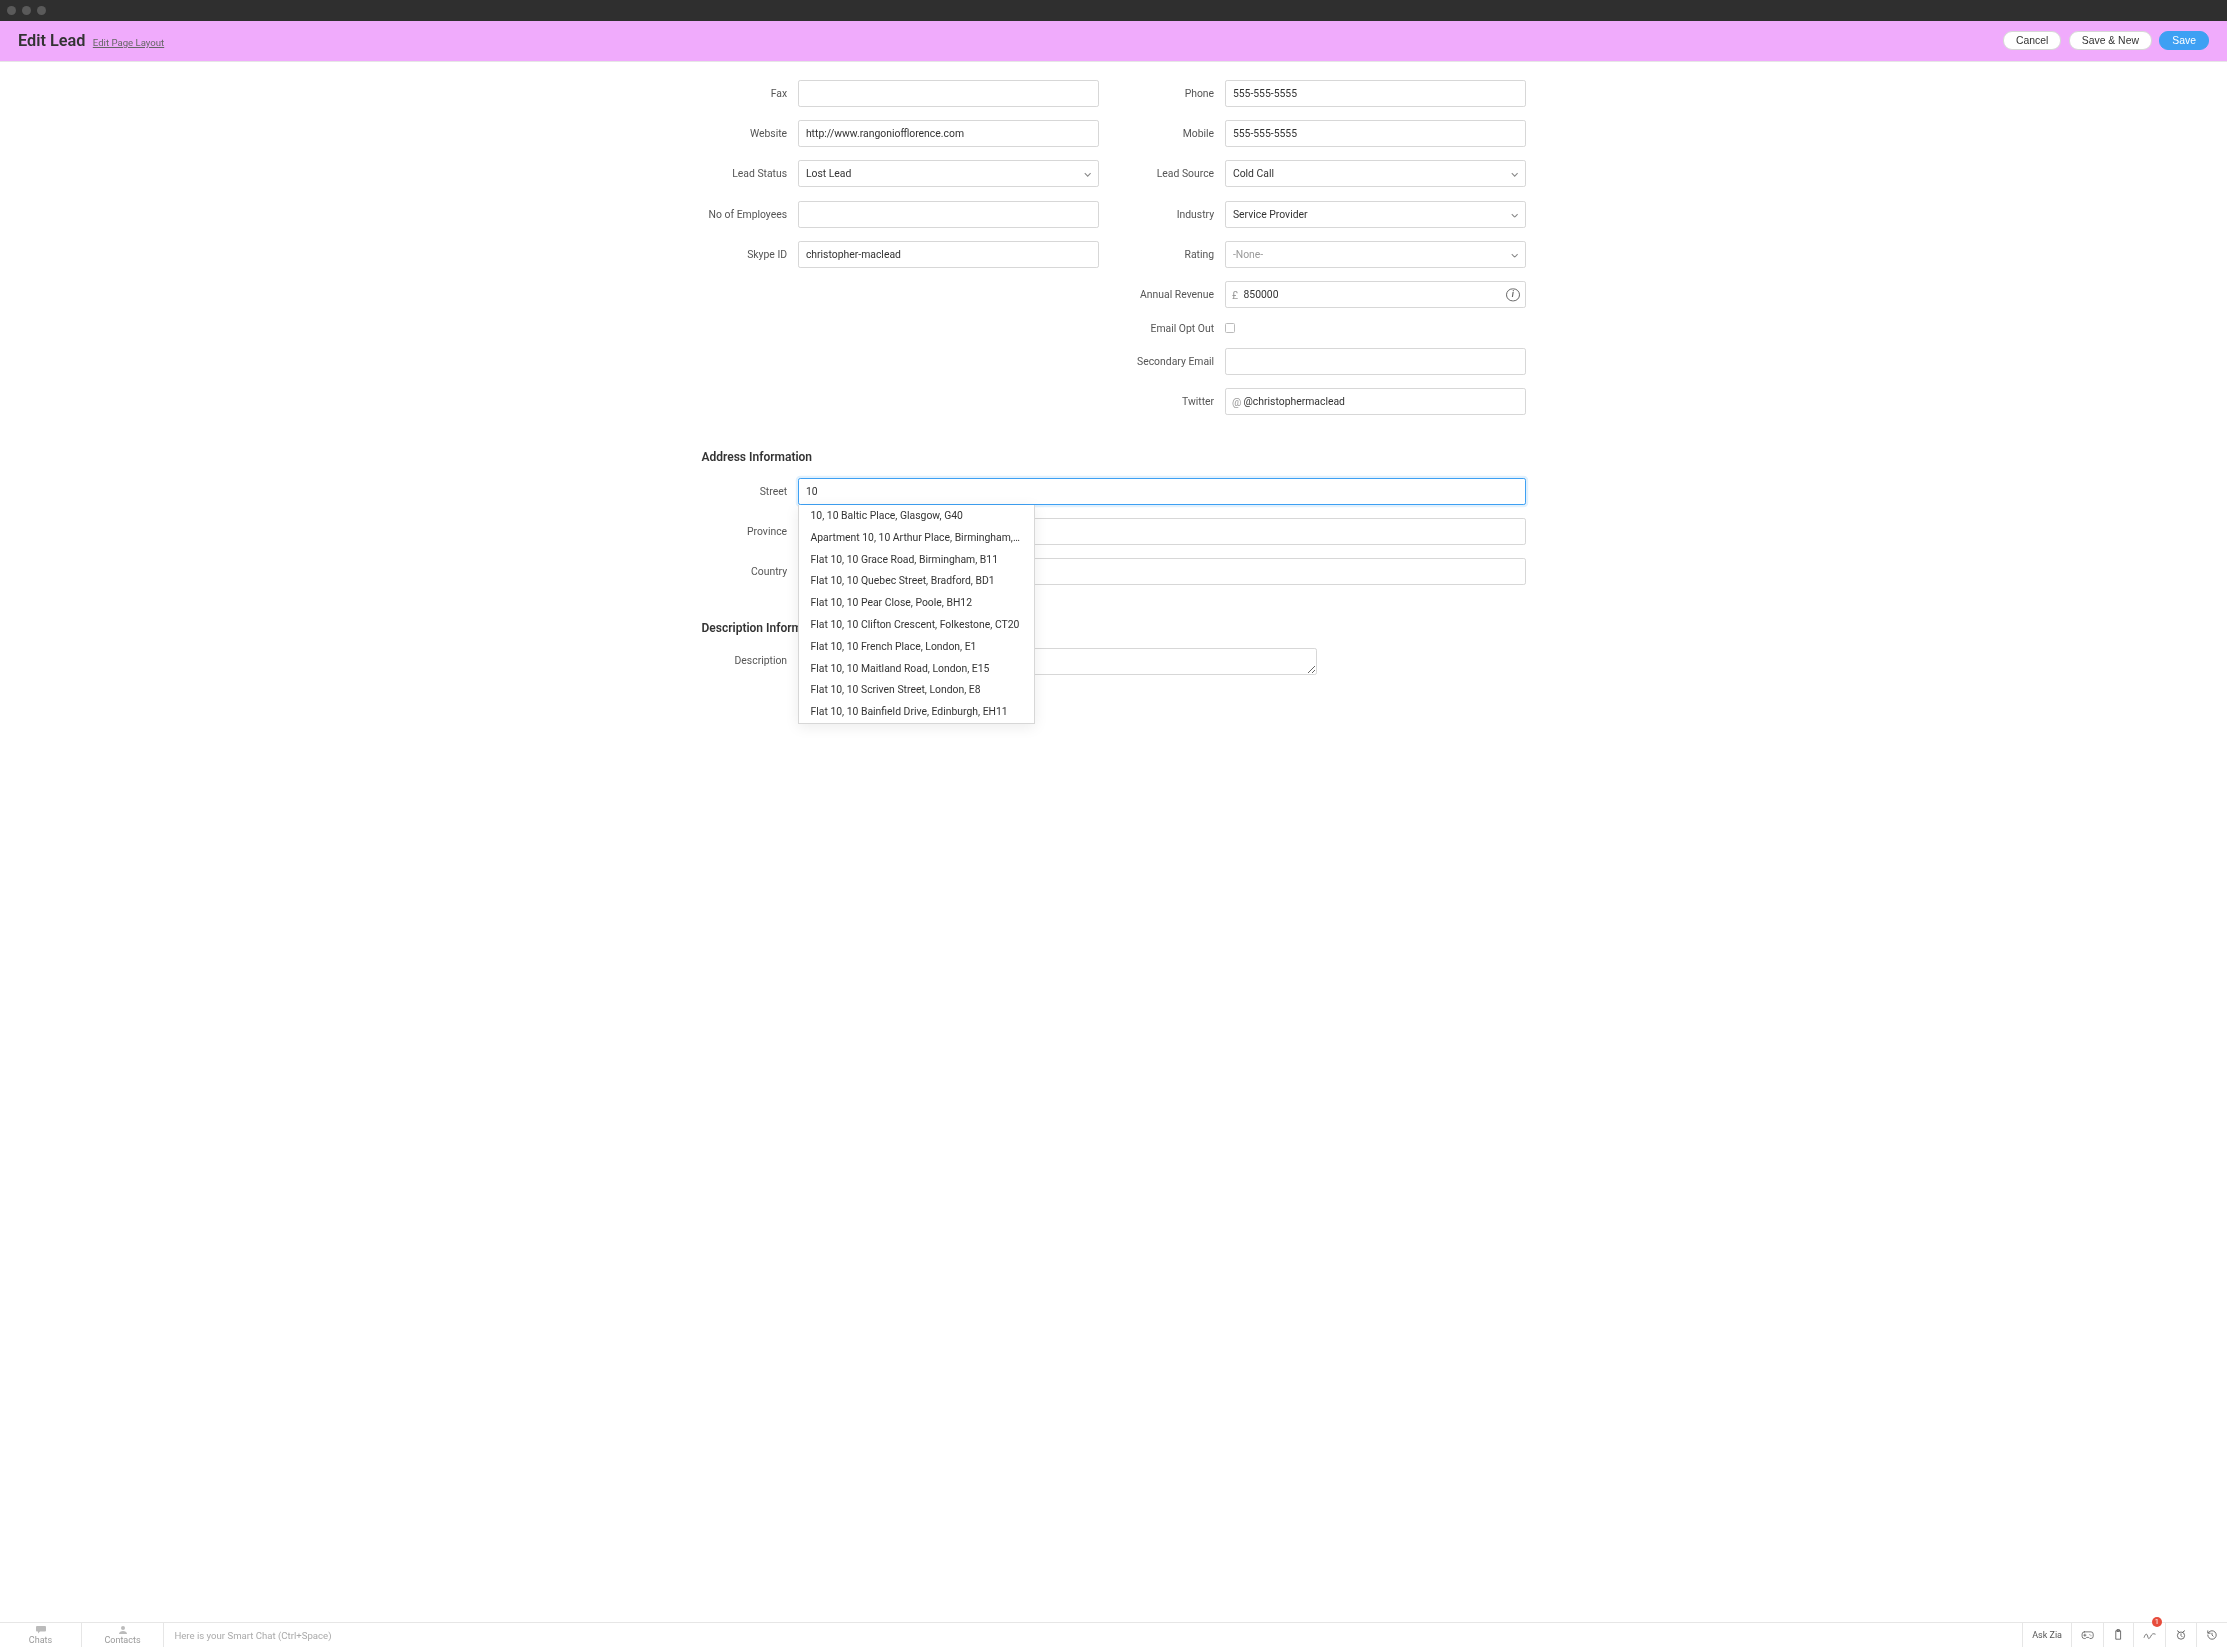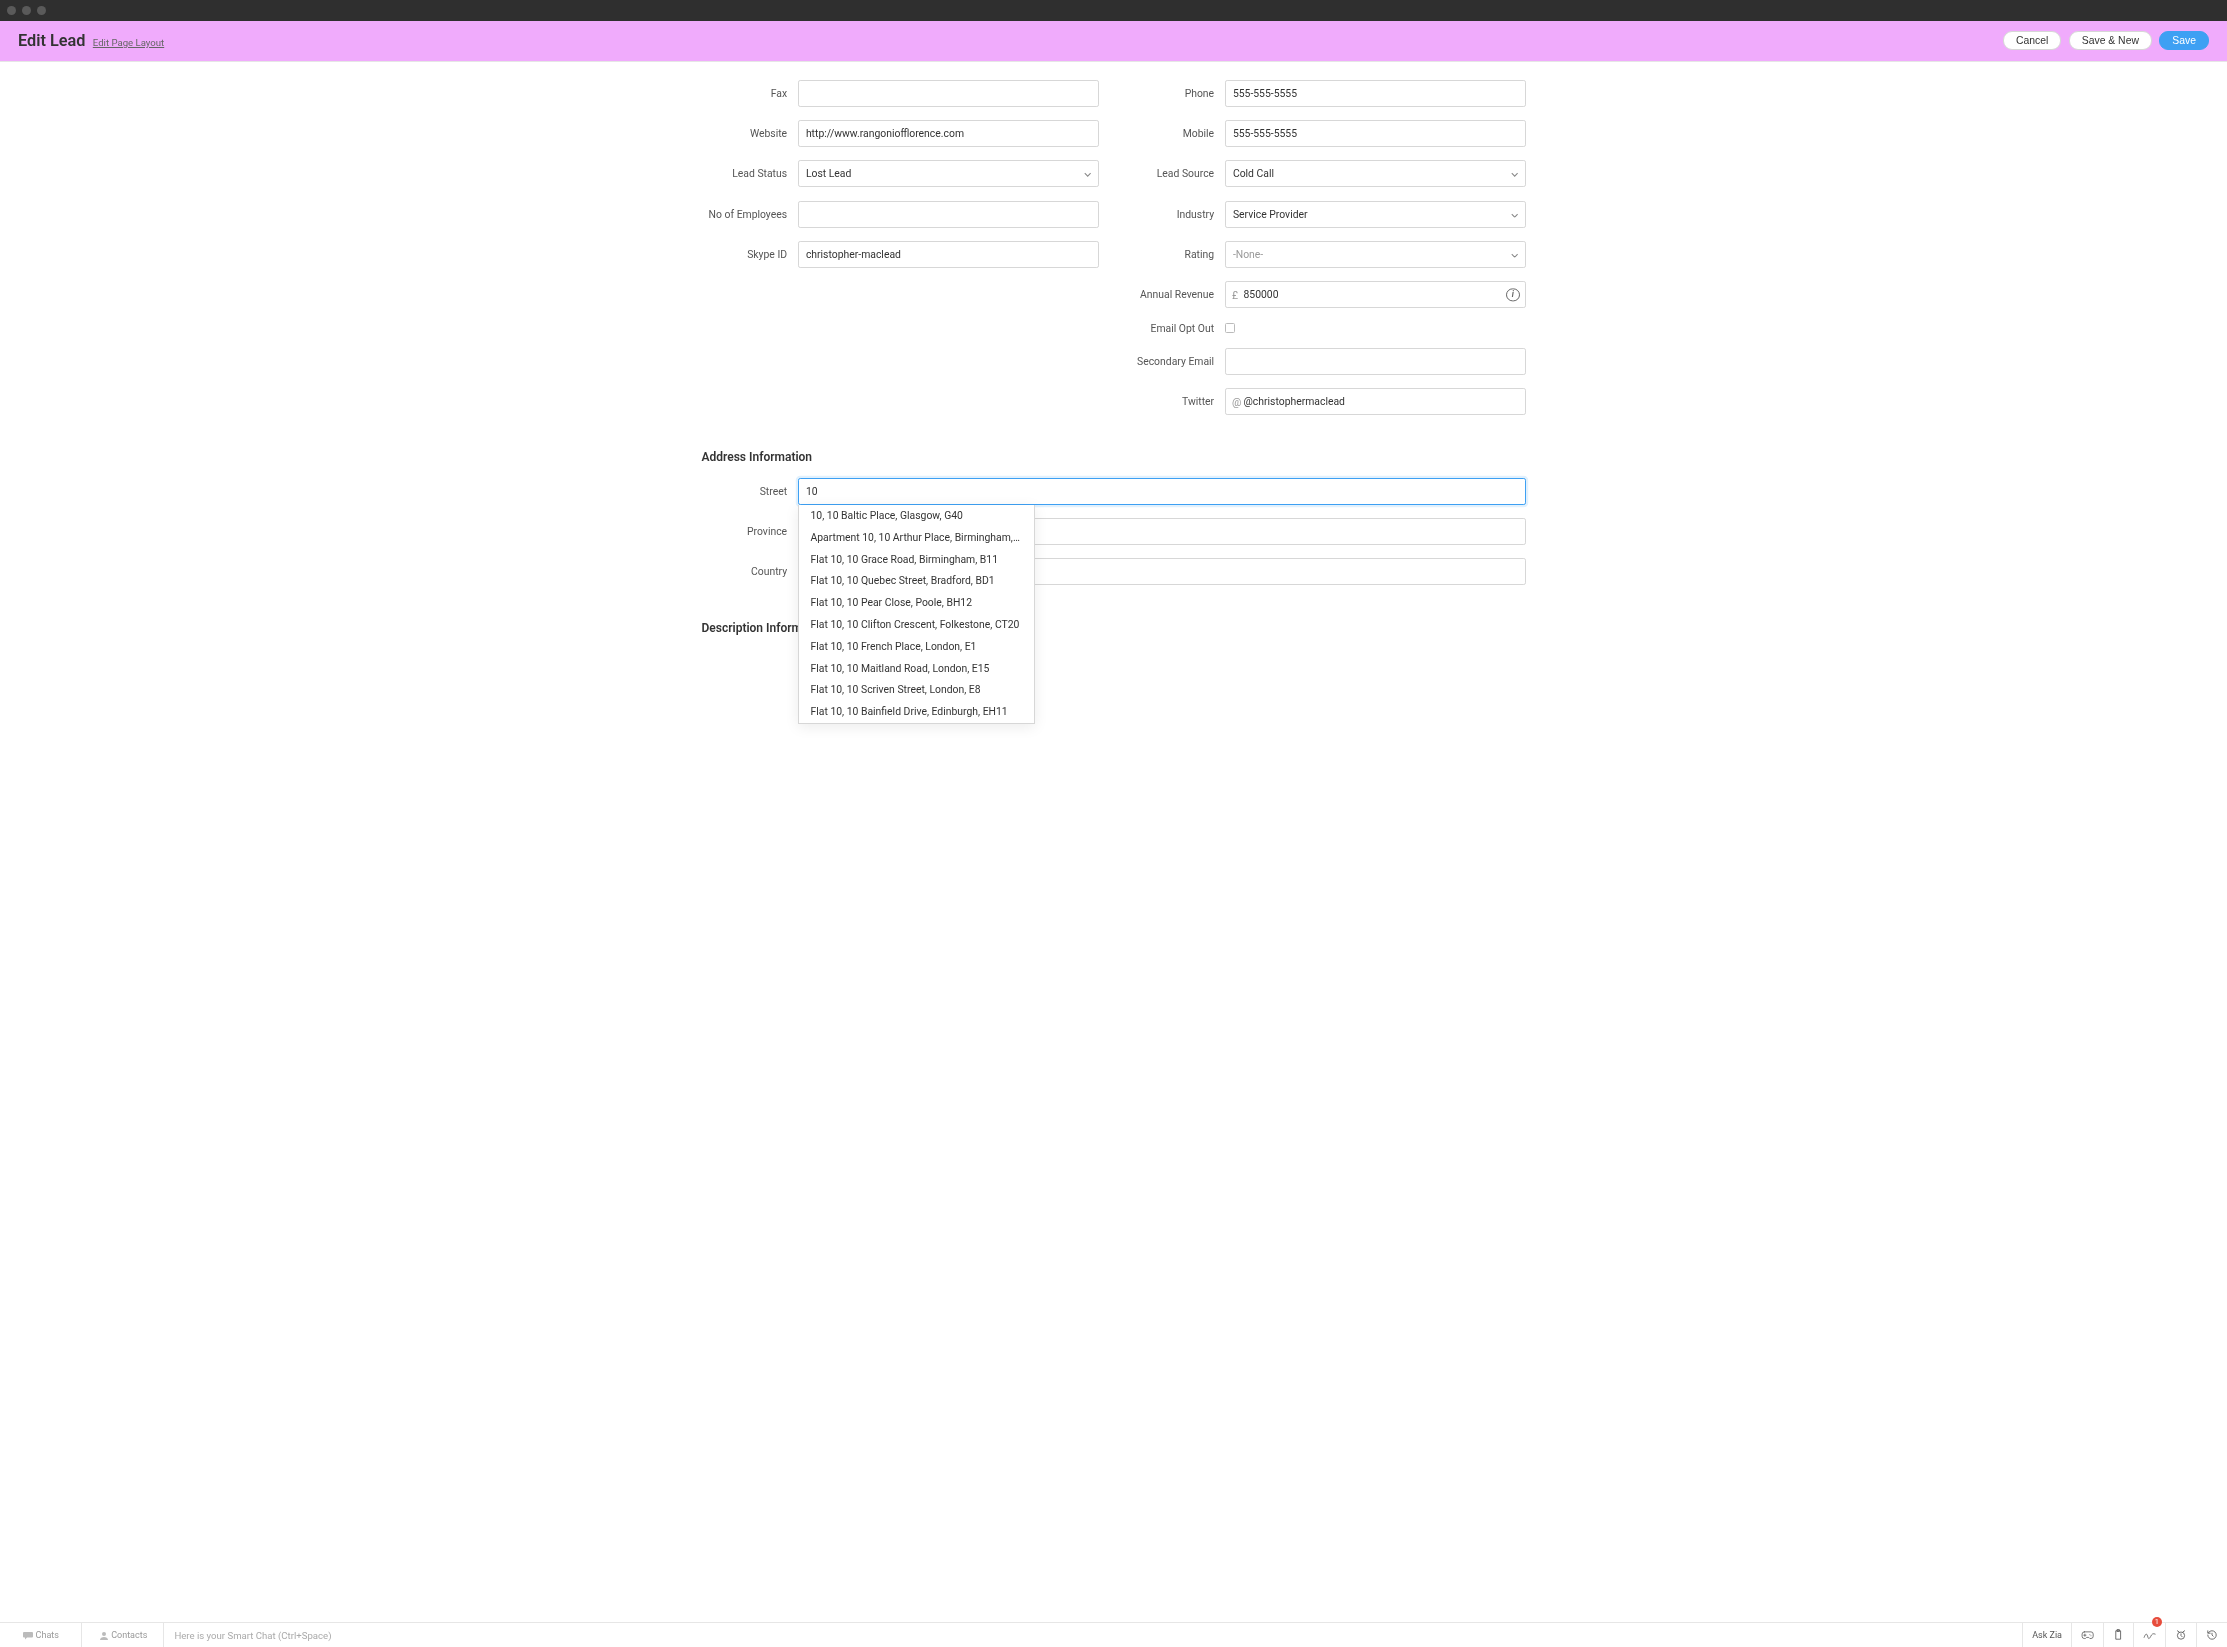--- a/index.html
+++ b/index.html
@@ -205,21 +205,21 @@
     height: 25px;
     display: flex;
     align-items: stretch;
     font-size: 9px;
     background: #fff;
     position: relative;
   }
   .bb-tab {
     width: 82px;
     display: flex;
-    flex-direction: row;
+    flex-direction: column;
     align-items: center;
     justify-content: center;
     border-right: 0.7px solid #e6e6e6;
     color: #999;
     cursor: pointer;
     gap: 1.5px;
   }
   .bb-tab svg { width: 12px; height: 9px; }
   .bb-chat {
     flex: 1;
@@ -452,20 +452,28 @@
         </div>
 
       </div>
 
     </div>
 
     <div class="section-title-wrap">
       <h2>Description Information</h2>
     </div>
 
+    <div class="desc-wrap">
+      <div class="desc-row">
+        <label>Description</label>
+        <div class="control">
+          <textarea class="textarea" rows="1" style=""></textarea>
+        </div>
+      </div>
+    </div>
 
   </div>
 
   <div class="bottombar">
     <div class="bb-tab">
       <svg viewBox="0 0 24 18">
           <path d="M4 2h16a2 2 0 012 2v7a2 2 0 01-2 2H10l-4 4v-4H4a2 2 0 01-2-2V4a2 2 0 012-2z" fill="#bbb"></path>
         </svg>
       <span>Chats</span>
     </div>

